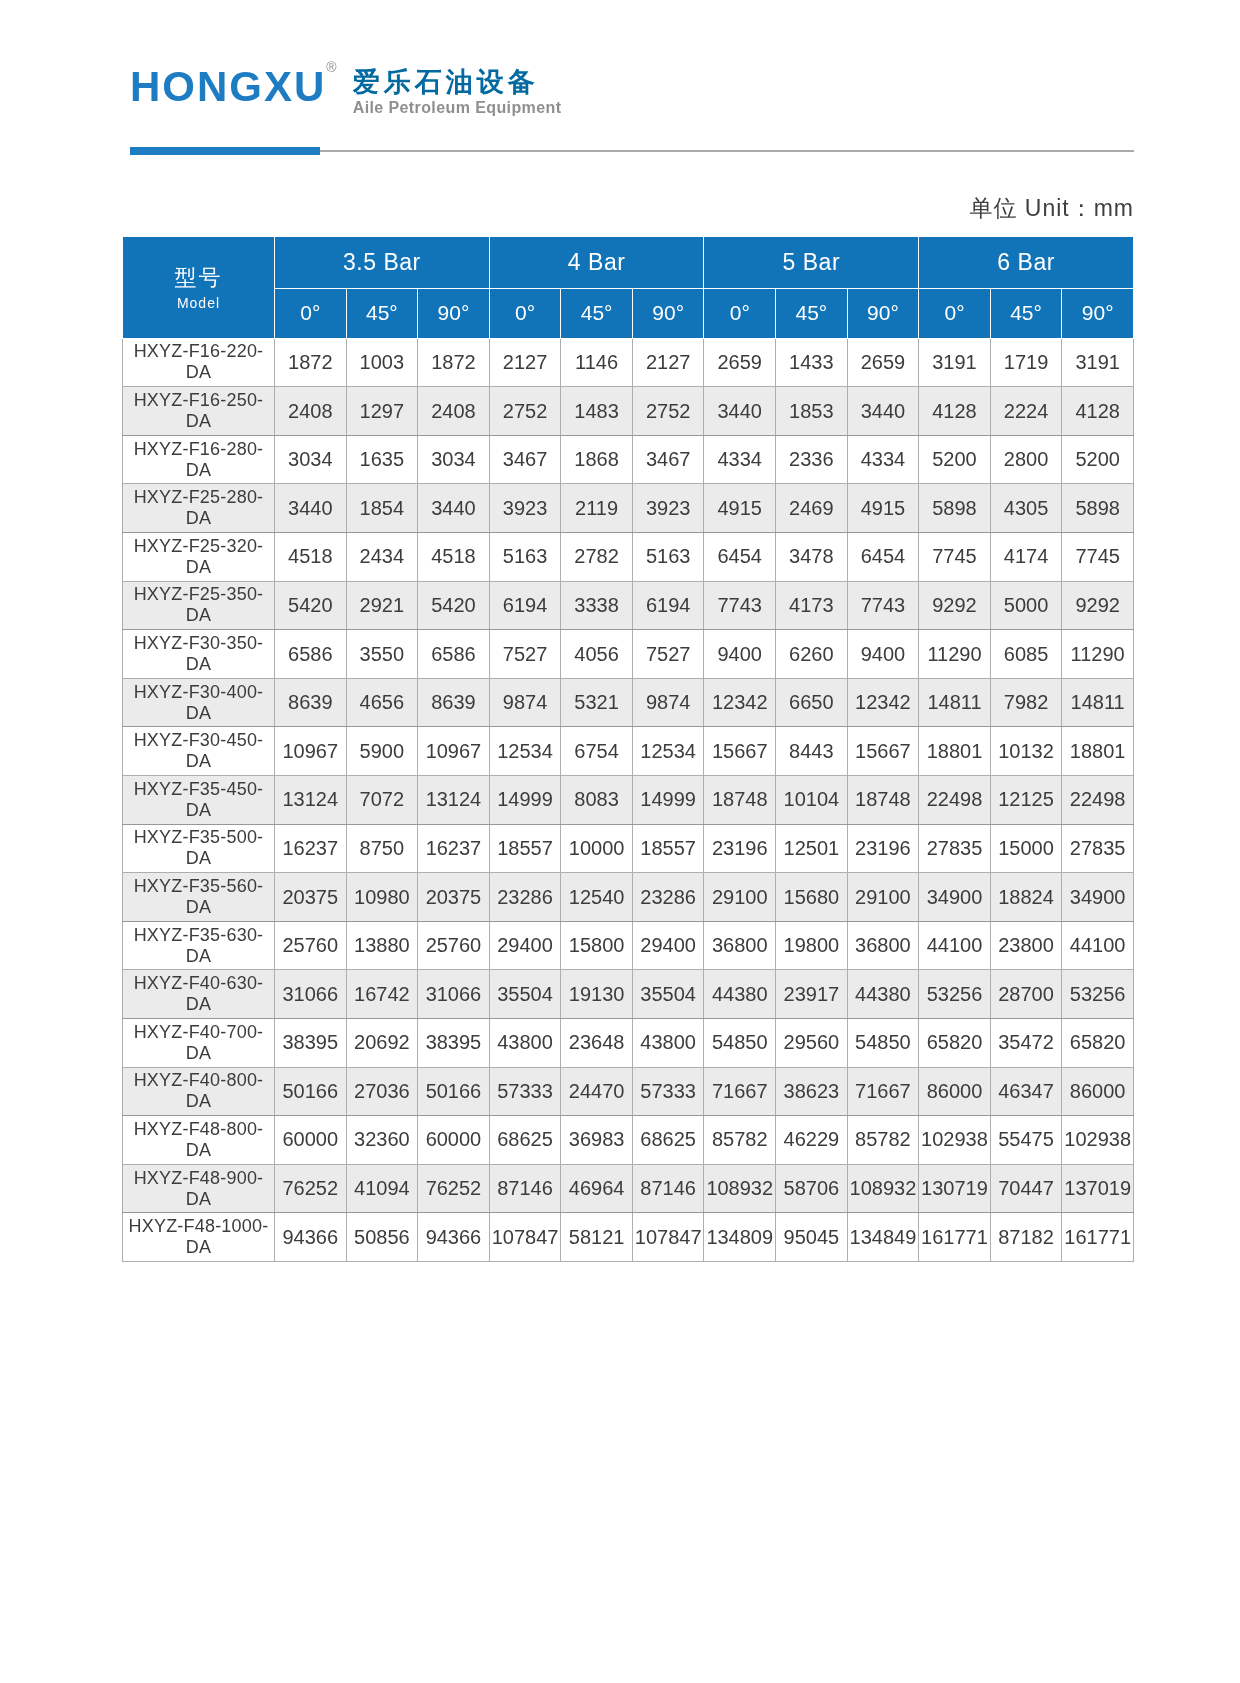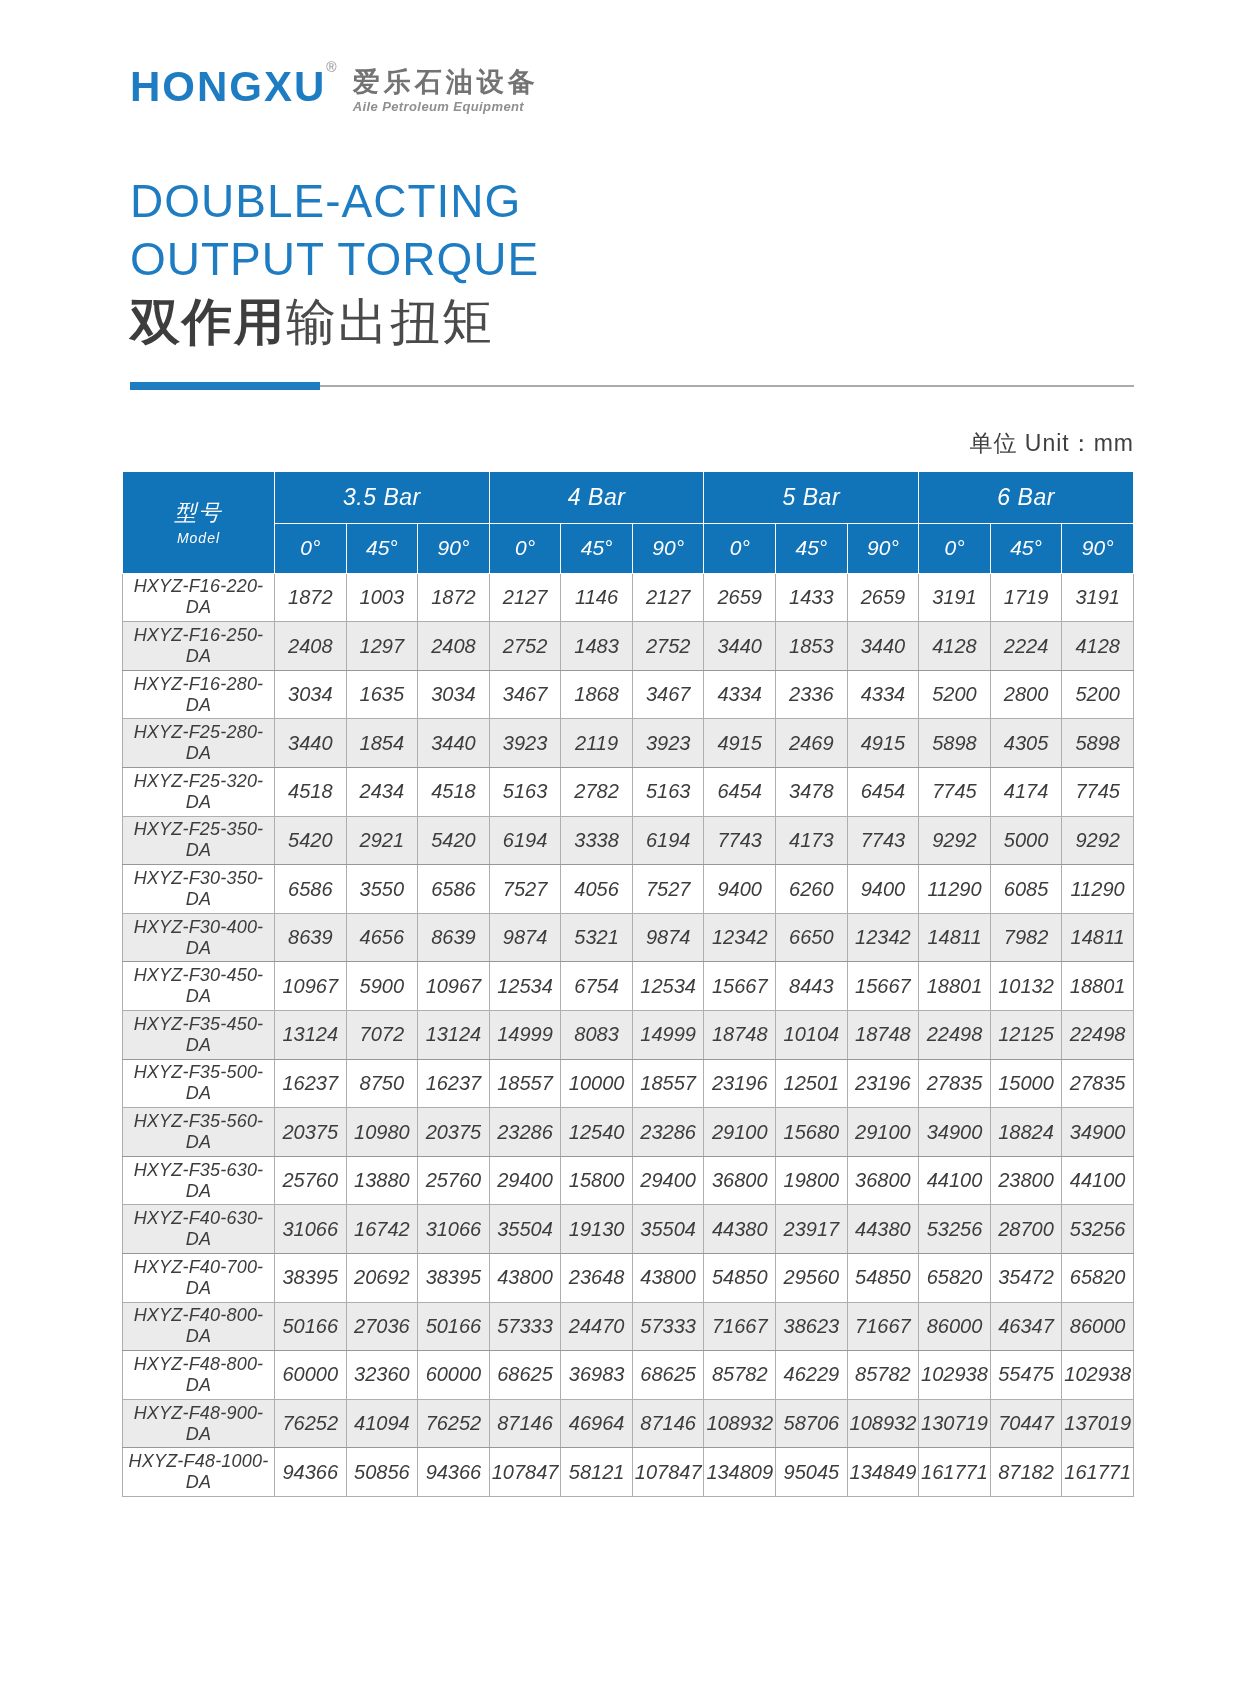--- a/index.html
+++ b/index.html
@@ -9,40 +9,40 @@
     font-family:"Liberation Sans","DejaVu Sans",sans-serif;
     color:#3c3c3c;
   }
   .page { position:absolute; left:122px; top:0; width:1012px; }
 
   
   .logo-row { margin-top:66px; margin-left:8px; display:flex; align-items:flex-start; }
   .brand { font-size:42px; font-weight:700; color:#1e7dc2; letter-spacing:2px; line-height:1; }
   .reg { font-size:14px; color:#8f8f8f; vertical-align:top; position:relative; top:-6px; font-weight:400;}
   .logo-cn-wrap { margin-left:14px; padding-top:2px; }
-  .logo-cn { font-size:27px; font-weight:700; color:#737373; letter-spacing:4px; line-height:1.1; }
-  .logo-en { font-size:13px; font-weight:700; color:#8f8f8f; letter-spacing:0.4px; margin-top:1px;font-style:italic; }
+  .logo-cn { font-size:27px; font-weight:700; color:#0369a1; letter-spacing:4px; line-height:1.1; }
+  .logo-en { font-size:16px; font-weight:700; color:#8f8f8f; letter-spacing:0.4px; margin-top:1px; }
 
   
   .title-block { margin-top:58px; margin-left:8px; }
   .title-en { font-size:46px; line-height:58px; color:#1e7dc2; letter-spacing:1px; font-weight:500; }
   .title-cn { font-size:50px; line-height:60px; color:#3d3d3d; margin-top:4px; letter-spacing:2px; }
   .title-cn .bold { font-weight:800; }
   .title-cn .light { font-weight:400; color:#4a4a4a; }
 
   
   .divider { position:relative; height:8px; margin-top:30px; margin-left:8px; }
   .divider-line { position:absolute; left:0; right:0; top:3px; height:2px; background:#ababab; }
   .divider-accent { position:absolute; left:0; top:0; width:190px; height:8px; background:#1e7dc2; }
 
   
   .unit-row { text-align:right; margin-top:38px; font-size:23px; color:#3f3f3f; letter-spacing:1px; }
 
   
-  table { width:1012px; border-collapse:collapse; table-layout:fixed; margin-top:12px;font-style:italic; }
+  table { width:1012px; border-collapse:collapse; table-layout:fixed; margin-top:12px; }
   col.model-col { width:152px; }
   th { background:#1173b8; color:#ffffff; font-weight:400; border:1px solid #ffffff; }
   .group-th { height:52px; font-size:23px; letter-spacing:0.5px; }
   .angle-th { height:50px; font-size:21px; }
   .model-header-cell { vertical-align:middle; }
   .model-header-cn { display:block; font-size:22px; letter-spacing:2px; }
   .model-header-en { display:block; font-size:14px; letter-spacing:1px; margin-top:2px; }
   td {
     border:1px solid #aeaeae; text-align:center; vertical-align:middle;
     height:48.6px; font-size:20px; color:#3c3c3c; background:#ffffff;
@@ -56,25 +56,20 @@
 <div class="page">
 
   <div class="logo-row">
     <div class="brand"><span>HONGXU</span><span class="reg">®</span></div>
     <div class="logo-cn-wrap">
       <div class="logo-cn">爱乐石油设备</div>
       <div class="logo-en">Aile Petroleum Equipment</div>
     </div>
   </div>
 
-  <div class="title-block">
-    <div class="title-en">DOUBLE-ACTING</div>
-    <div class="title-en">OUTPUT TORQUE</div>
-    <div class="title-cn"><span class="bold">双作用</span><span class="light">输出扭矩</span></div>
-  </div>
 
   <div class="divider">
     <div class="divider-line"></div>
     <div class="divider-accent"></div>
   </div>
 
   <div class="unit-row">单位 Unit：mm</div>
 
   <table>
     <colgroup>

